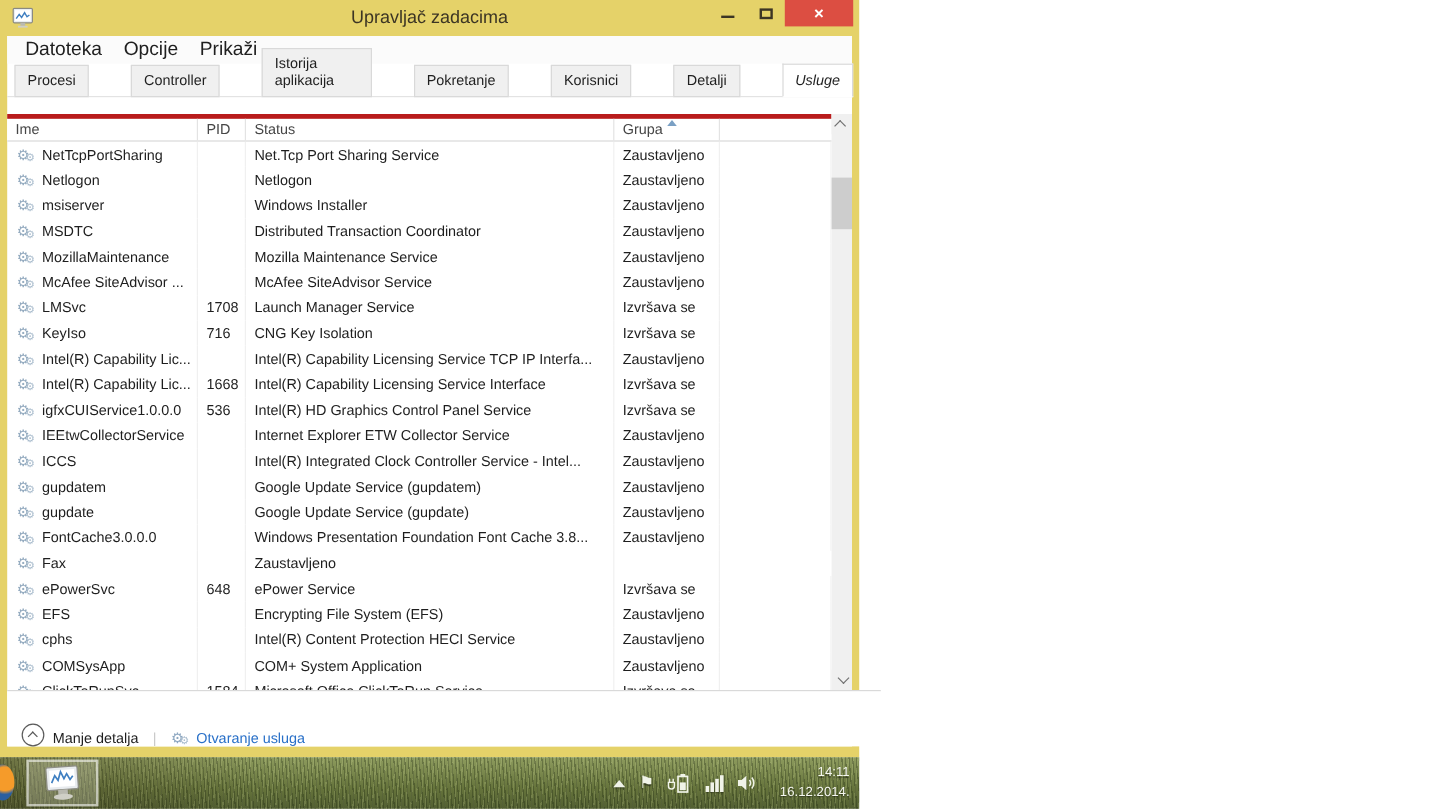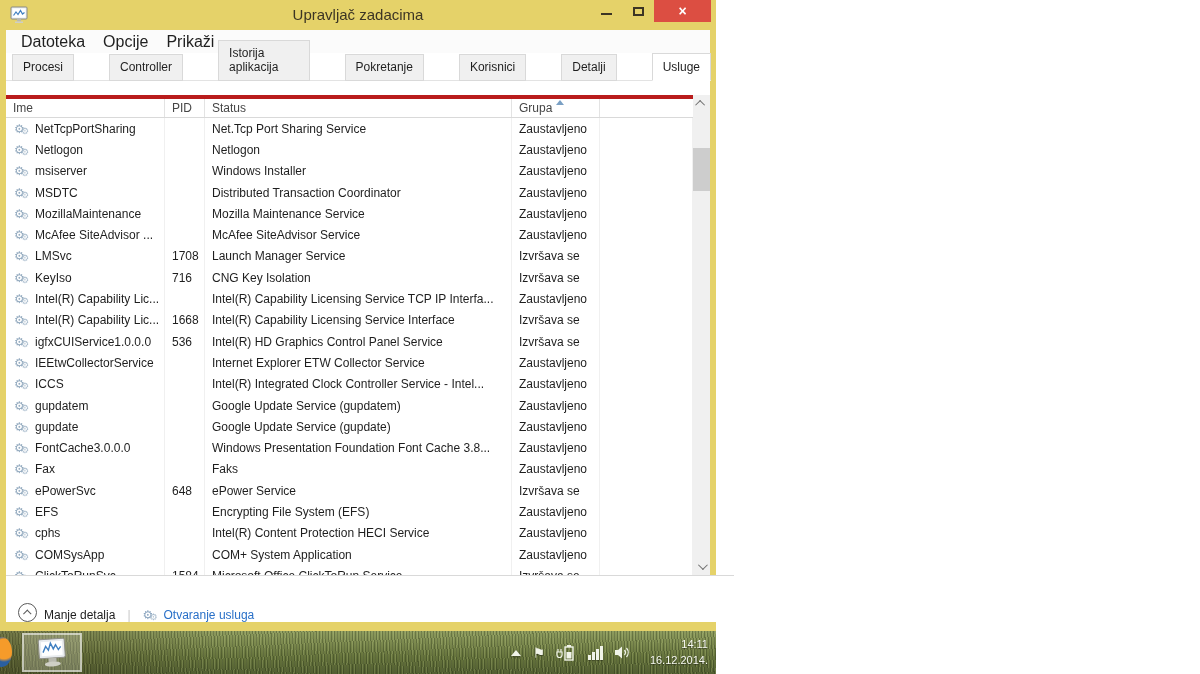--- a/index.html
+++ b/index.html
@@ -30,21 +30,21 @@
     background:#fbfbfb; font-size:16px; color:#1f1f1f; }
   .menu-item { padding:0 9px; height:100%; display:flex; align-items:center; }
 
   .tabstrip { position:relative; height:28px; padding-left:6px; display:flex;
     align-items:flex-end;gap:36px; }
   .tabstrip::after { content:""; position:absolute; left:0; right:0; bottom:0;
     height:1px; background:#e3e3e3; }
   .tab { position:relative; font-size:12px; color:#1f1f1f; padding:5px 10px 6px;
     background:#f0f0f0; border:1px solid #d9d9d9; margin-right:-1px; z-index:1; }
   .tab.active { background:#ffffff; border-bottom:1px solid #ffffff; z-index:3;
-    padding-top:6px; }
+    padding-top:6px;font-style:italic; }
 
   
   .table-area { position:absolute; left:0; top:65px; width:704px; height:480px; }
   .grid-row { display:grid; grid-template-columns:159px 40px 307px 88px 93px; }
   .thead { height:23px; border-top:4px solid #b91c1c; border-bottom:1px solid #d9d9d9;
     font-size:12px; color:#464646; background:#fff; width:687px; }
   .th { display:flex; align-items:center; padding-left:7px; position:relative;
     border-right:1px solid #e3e3e3; }
   .sort-arrow { position:absolute; top:1px; left:44px; width:0; height:0;
     border-left:4px solid transparent; border-right:4px solid transparent;
@@ -340,21 +340,20 @@
     <div class="cell">Zaustavljeno</div>
     <div class="cell"></div>
   </div>
 
   <div class="row grid-row">
     <div class="cell cell-name">
               <span class="svc-icon">⚙<span class="gear2">⚙</span></span>
               <span>Fax</span>
             </div>
     <div class="cell"></div>
-    <div class="cell">Faks</div>
     <div class="cell">Zaustavljeno</div>
     <div class="cell"></div>
   </div>
 
   <div class="row grid-row">
     <div class="cell cell-name">
               <span class="svc-icon">⚙<span class="gear2">⚙</span></span>
               <span>ePowerSvc</span>
             </div>
     <div class="cell">648</div>

